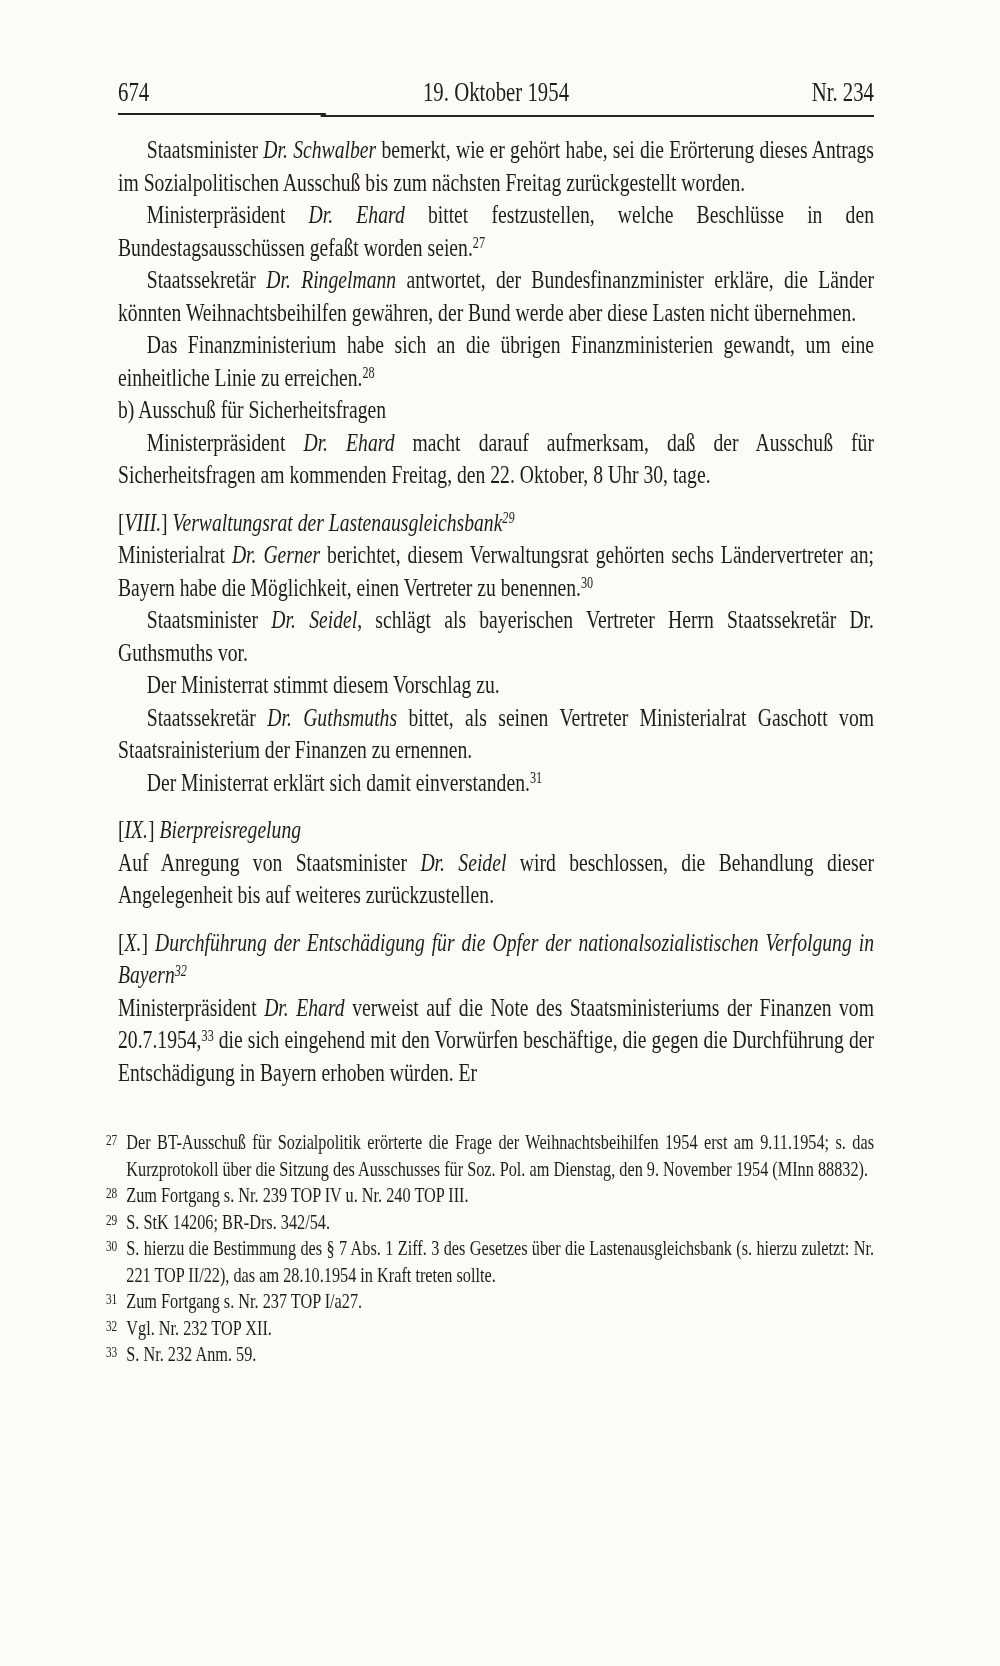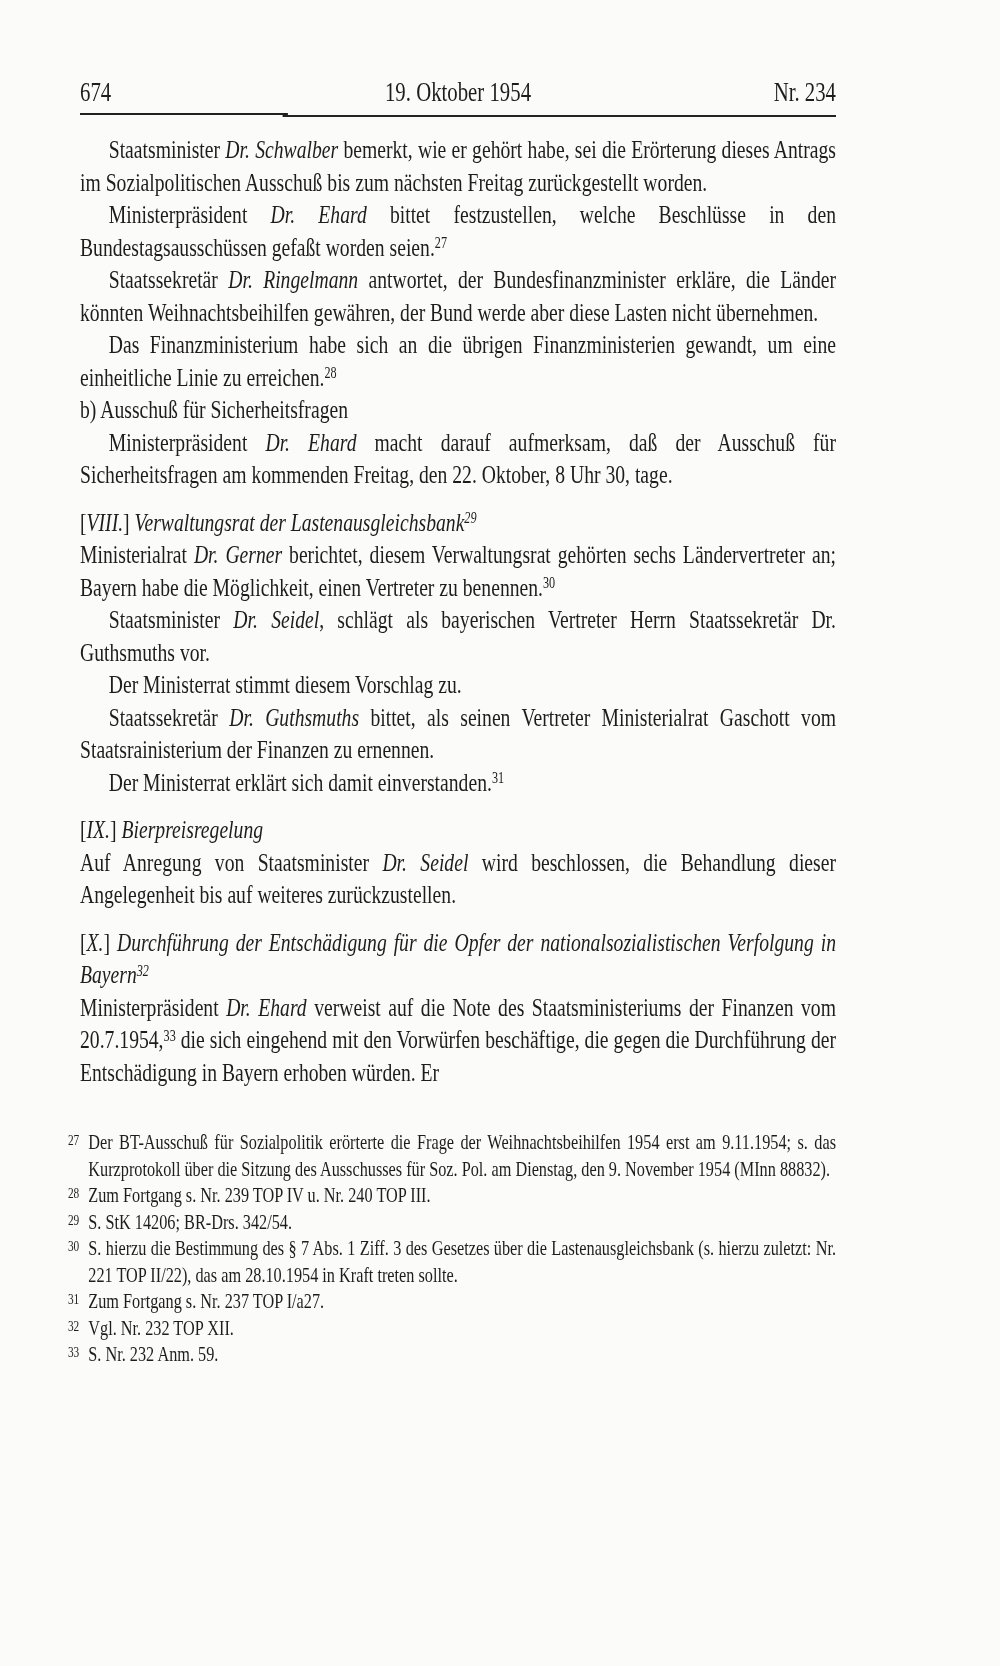--- a/index.html
+++ b/index.html
@@ -7,21 +7,21 @@
   body{
     width:1000px;height:1666px;
     background:#fbfbfa;
     overflow:hidden;
     font-family:"Liberation Serif","DejaVu Serif",serif;
     color:#1e1d1b;
   }
   .page{
     position:relative;
     width:1000px;height:1666px;
-    padding:76px 0 0 80px;
+    padding:76px 0 0 118px;
     box-sizing:border-box;
   }
   
   .scale-wrap{
     width:1000px;
     transform:scaleX(0.756);
     transform-origin:0 0;
   }
   
   .hdr{

